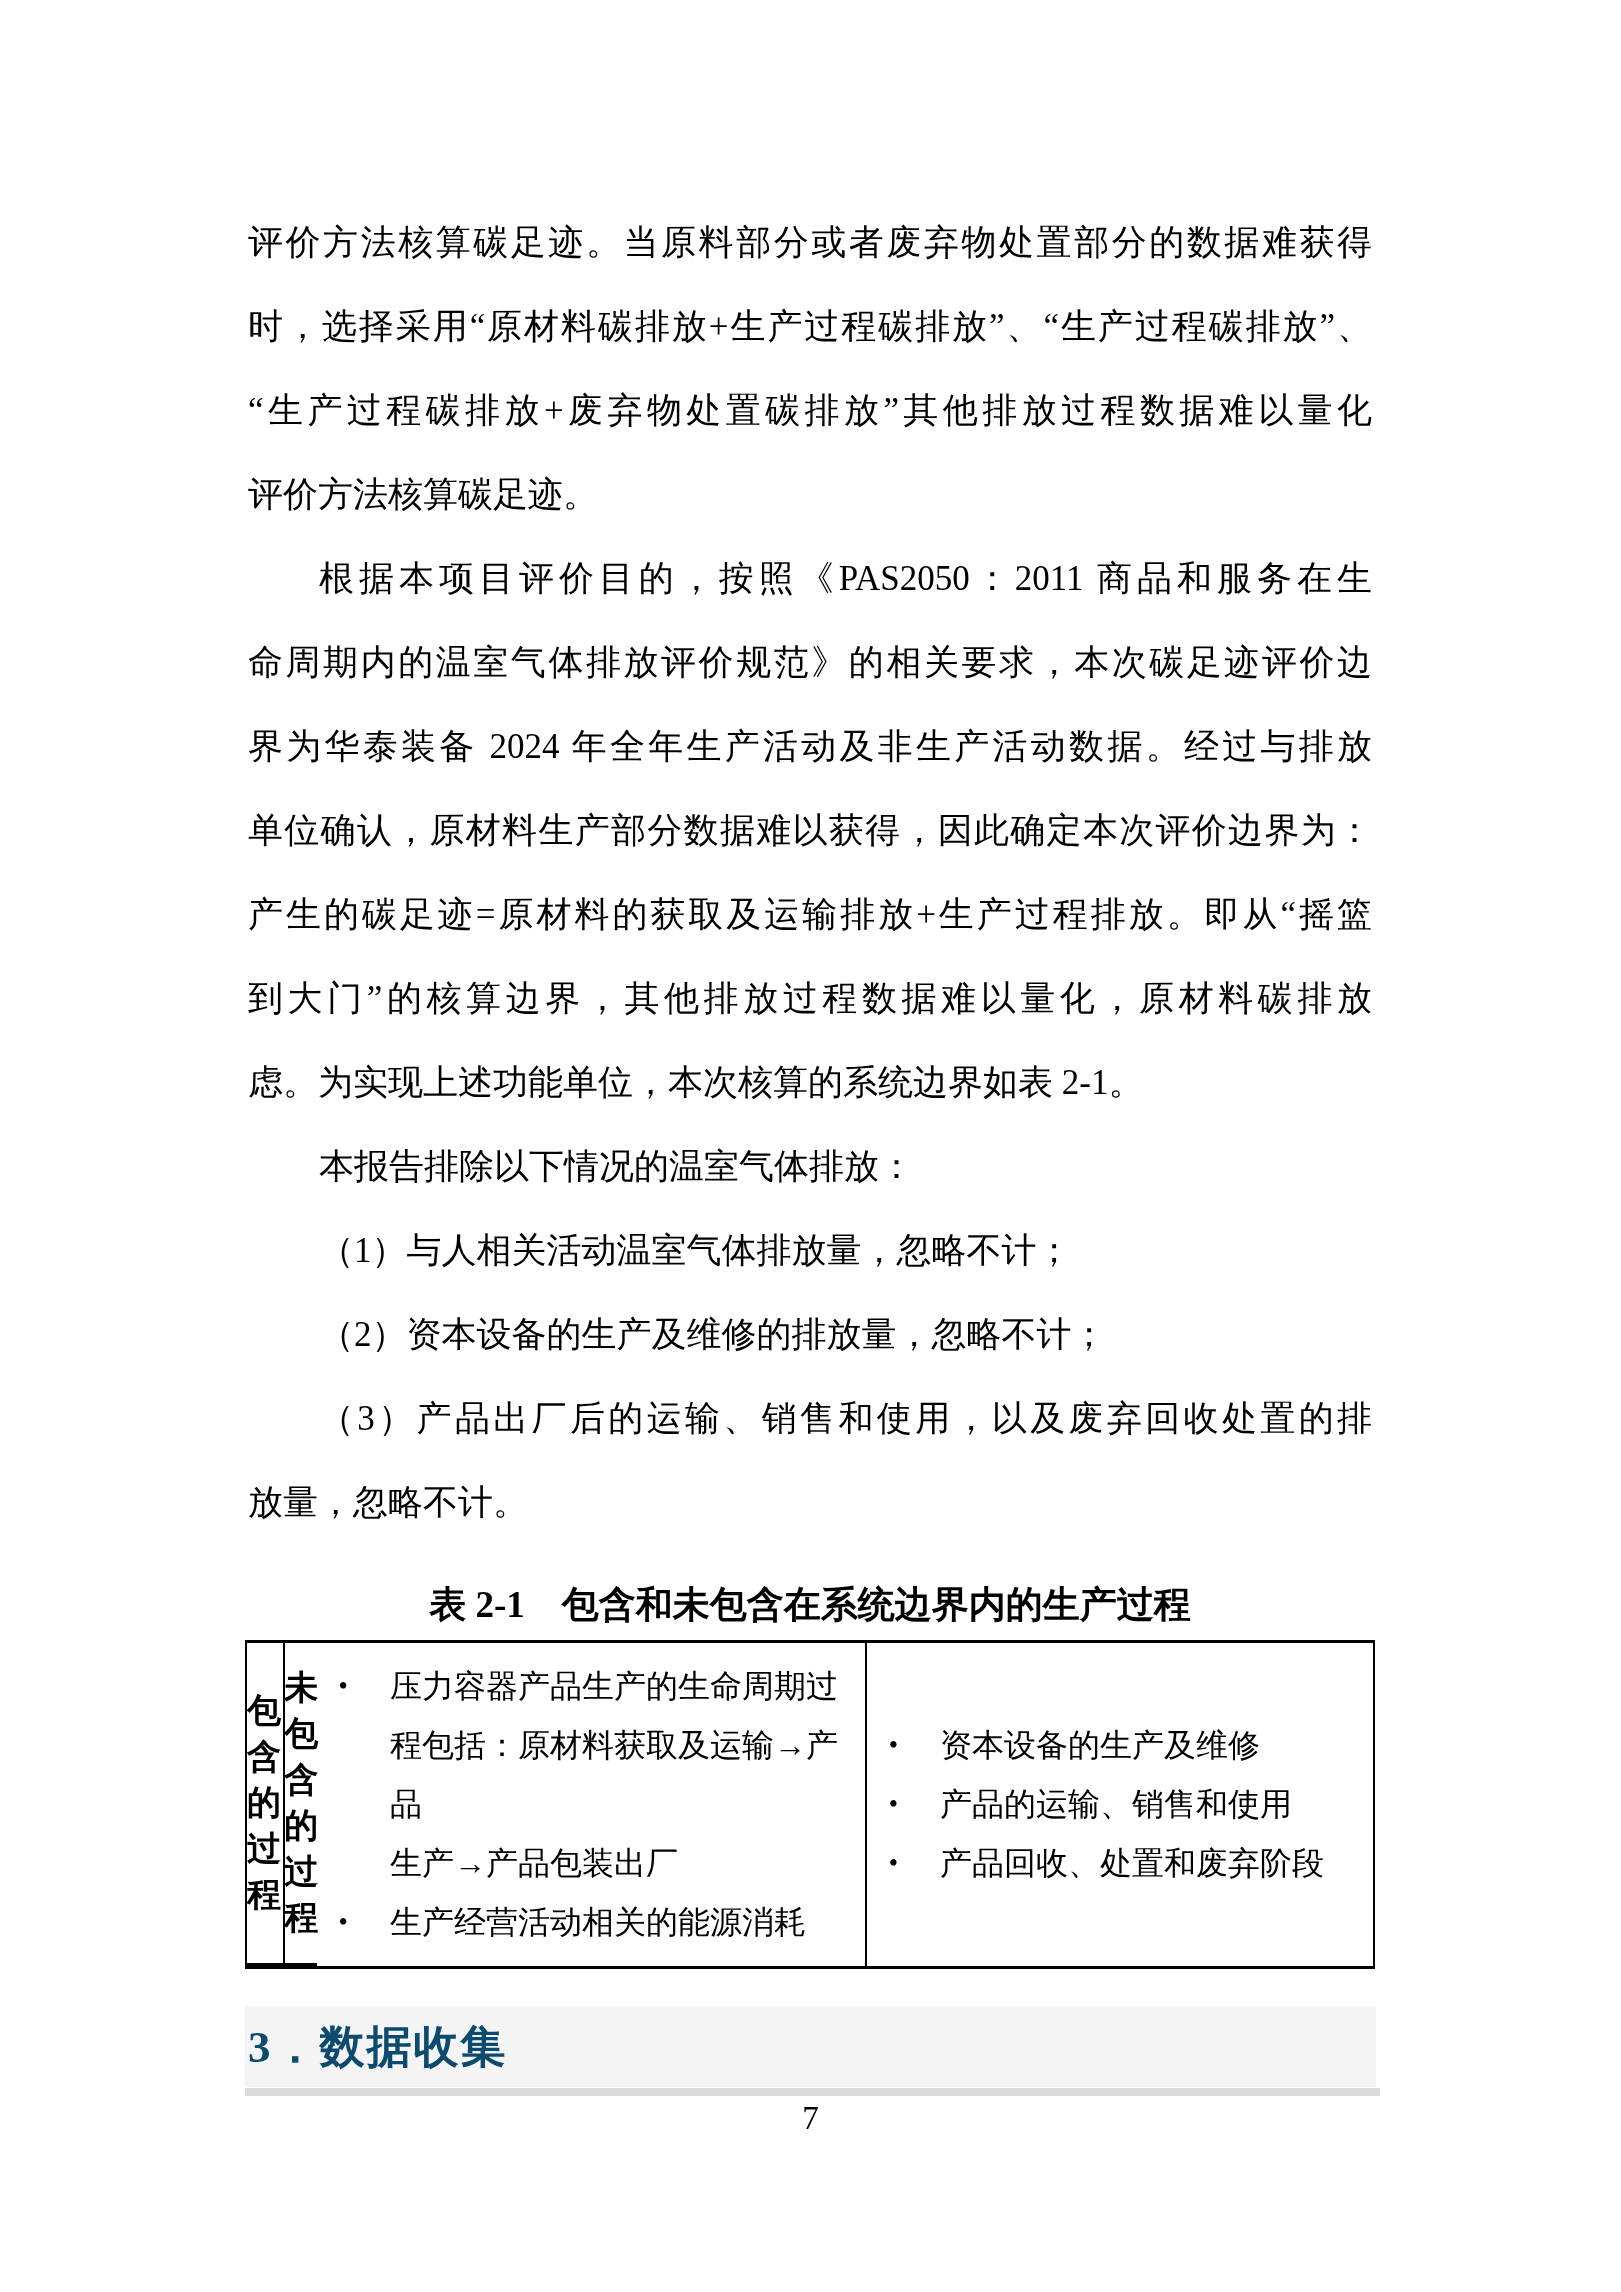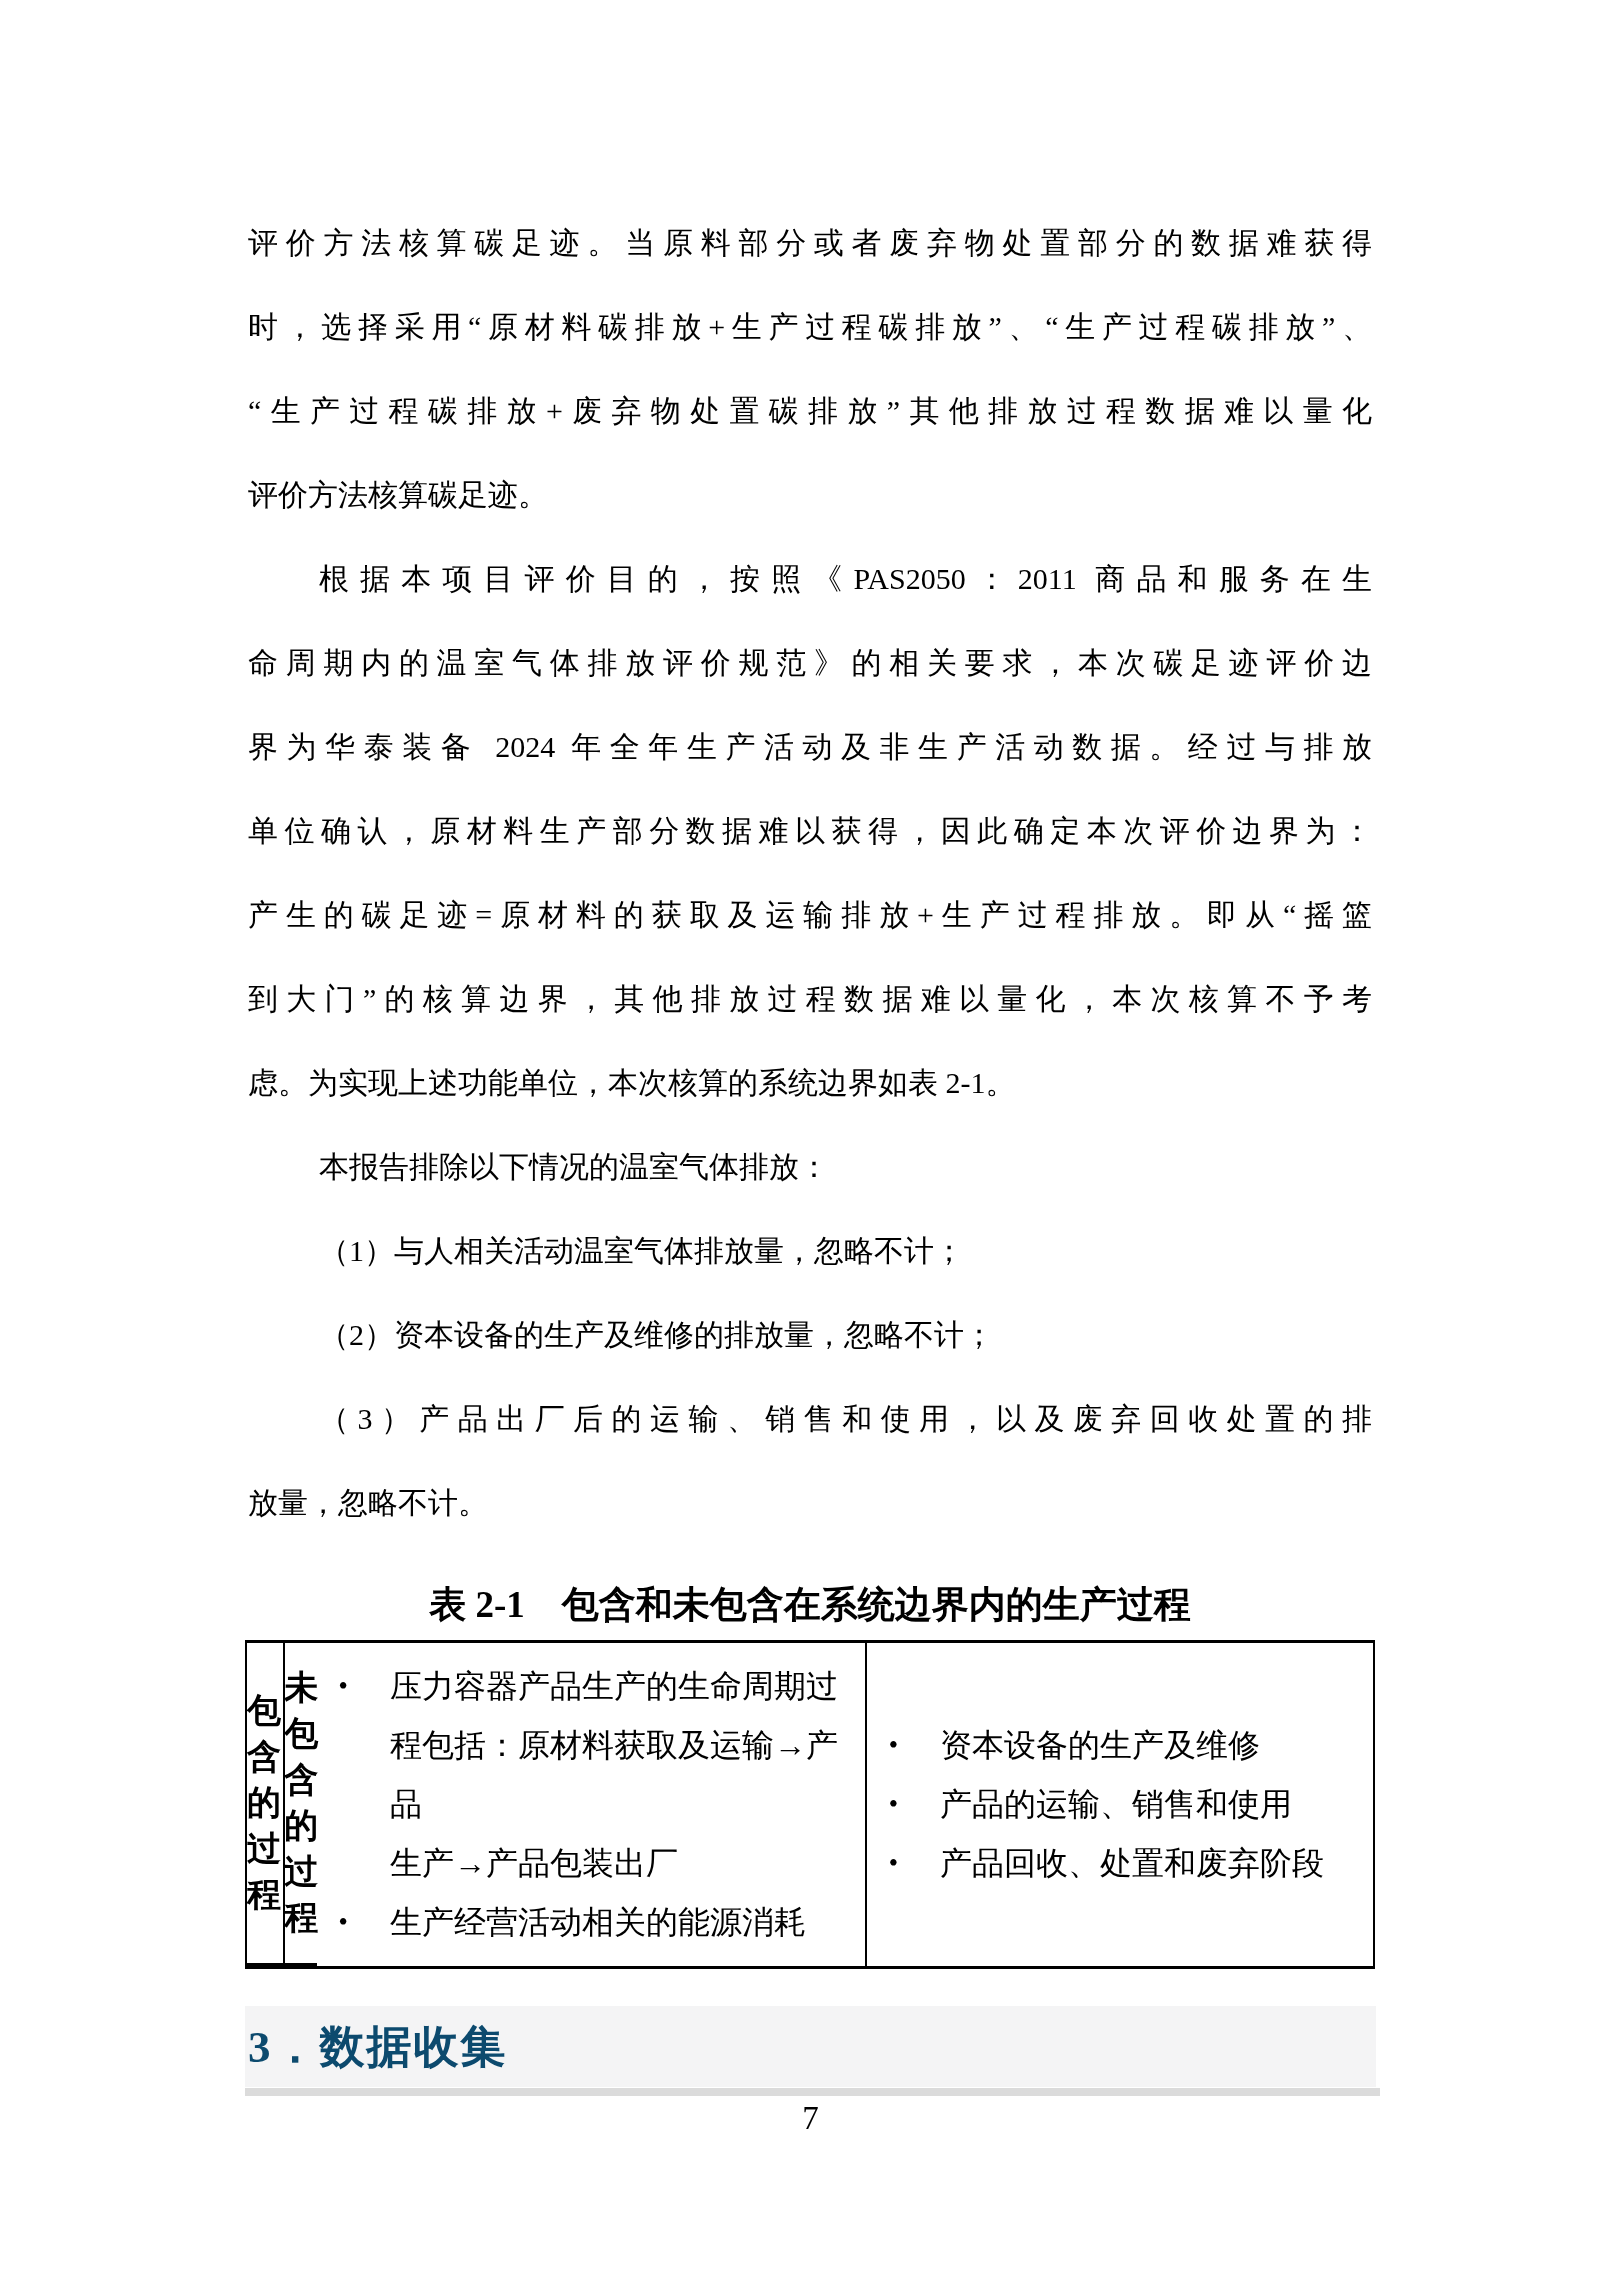--- a/index.html
+++ b/index.html
@@ -9,21 +9,21 @@
     width: 1621px;
     height: 2293px;
     background: #ffffff;
     font-family: "Liberation Serif", "DejaVu Serif", serif;
     color: #000000;
     overflow: hidden;
   }
 
   
   .text-block { position: absolute; left: 248px; top: 201px; width: 1124px; }
-  .body-line { height: 84px; line-height: 84px; font-size: 30px; text-align: left; }
+  .body-line { height: 84px; line-height: 84px; font-size: 35px; text-align: left; }
   .body-line.justify { text-align: justify; text-align-last: justify; }
   .body-line.indent { padding-left: 71px; }
 
   
   .caption {
     position: absolute; left: 248px; top: 1566px; width: 1124px;
     height: 78px; line-height: 78px;
     font-size: 37px; font-weight: bold; text-align: center;
   }
 
@@ -78,21 +78,21 @@
 
   <div class="body-line justify">评价方法核算碳足迹。当原料部分或者废弃物处置部分的数据难获得</div>
       <div class="body-line justify">时，选择采用“原材料碳排放+生产过程碳排放”、“生产过程碳排放”、</div>
       <div class="body-line justify">“生产过程碳排放+废弃物处置碳排放”其他排放过程数据难以量化</div>
       <div class="body-line">评价方法核算碳足迹。</div>
       <div class="body-line indent justify">根据本项目评价目的，按照《PAS2050：2011 商品和服务在生</div>
       <div class="body-line justify">命周期内的温室气体排放评价规范》的相关要求，本次碳足迹评价边</div>
       <div class="body-line justify">界为华泰装备 2024 年全年生产活动及非生产活动数据。经过与排放</div>
       <div class="body-line justify">单位确认，原材料生产部分数据难以获得，因此确定本次评价边界为：</div>
       <div class="body-line justify">产生的碳足迹=原材料的获取及运输排放+生产过程排放。即从“摇篮</div>
-      <div class="body-line justify">到大门”的核算边界，其他排放过程数据难以量化，本次核算不予考</div>
+      <div class="body-line justify">到大门”的核算边界，其他排放过程数据难以量化，原材料碳排放</div>
       <div class="body-line">虑。为实现上述功能单位，本次核算的系统边界如表 2-1。</div>
       <div class="body-line indent">本报告排除以下情况的温室气体排放：</div>
       <div class="body-line indent">（1）与人相关活动温室气体排放量，忽略不计；</div>
       <div class="body-line indent">（2）资本设备的生产及维修的排放量，忽略不计；</div>
       <div class="body-line indent justify">（3）产品出厂后的运输、销售和使用，以及废弃回收处置的排</div>
       <div class="body-line">放量，忽略不计。</div>
     </div>
 
   <div class="caption">表 2-1　包含和未包含在系统边界内的生产过程</div>
 

